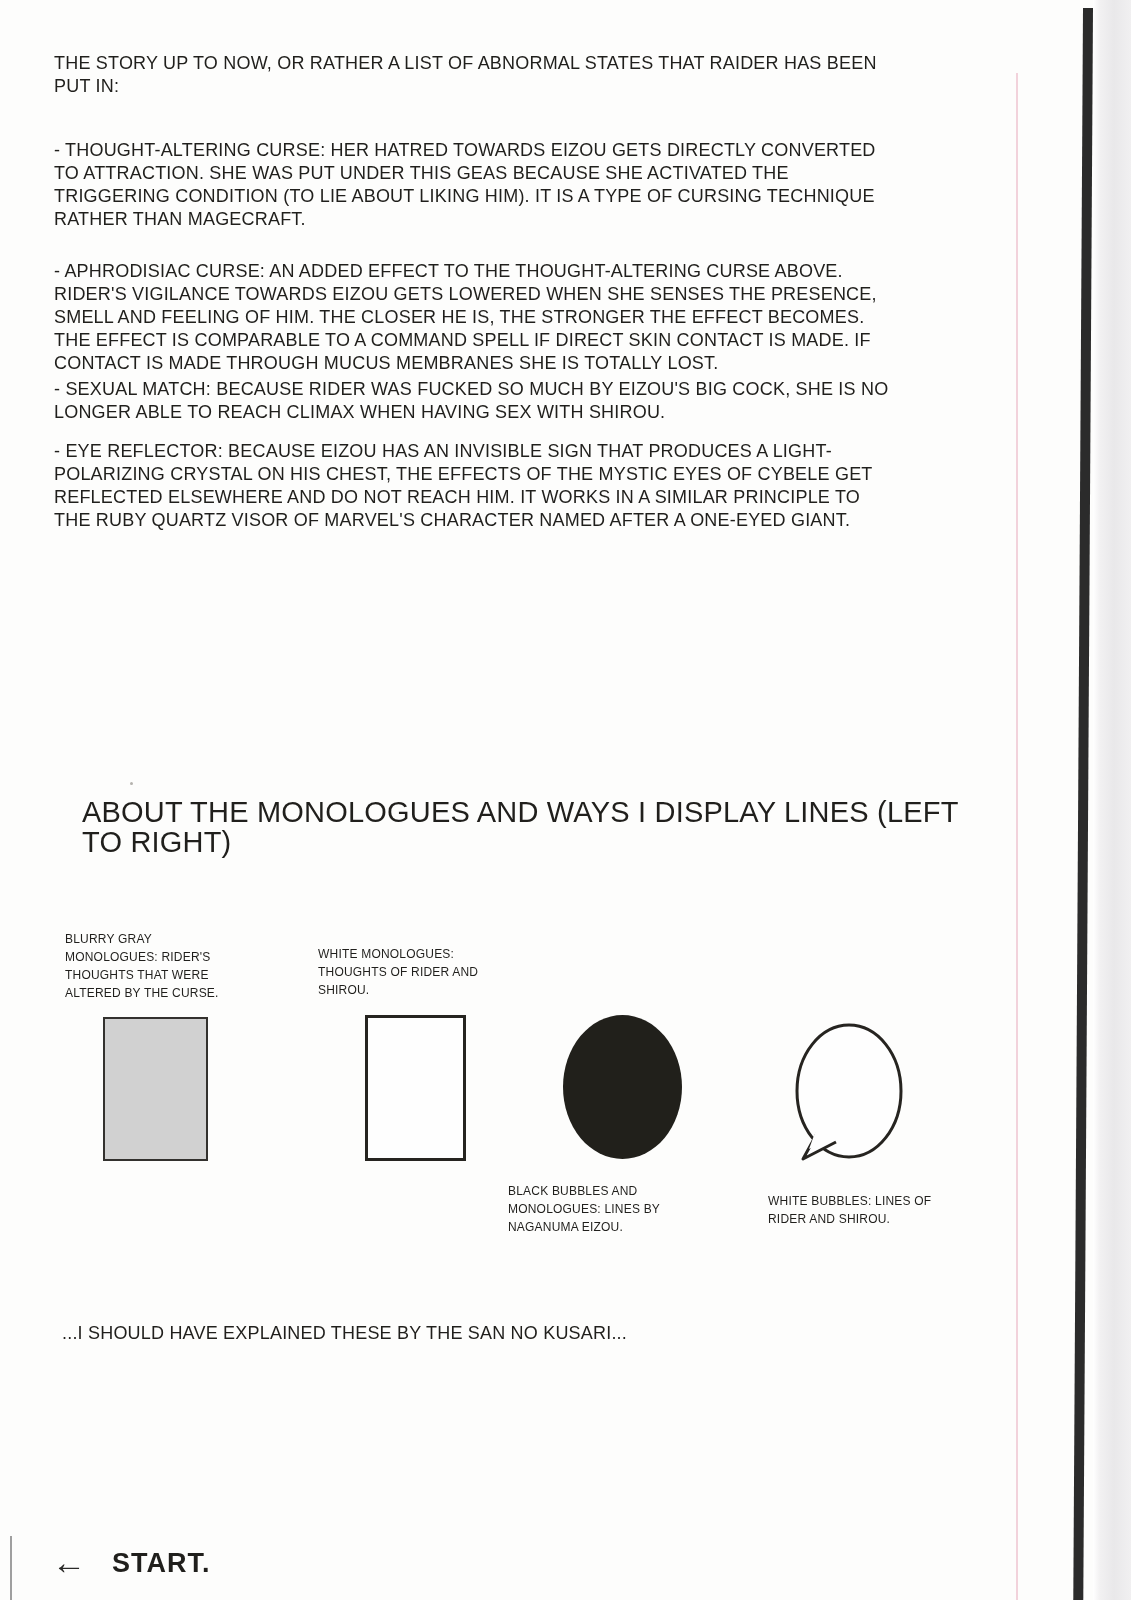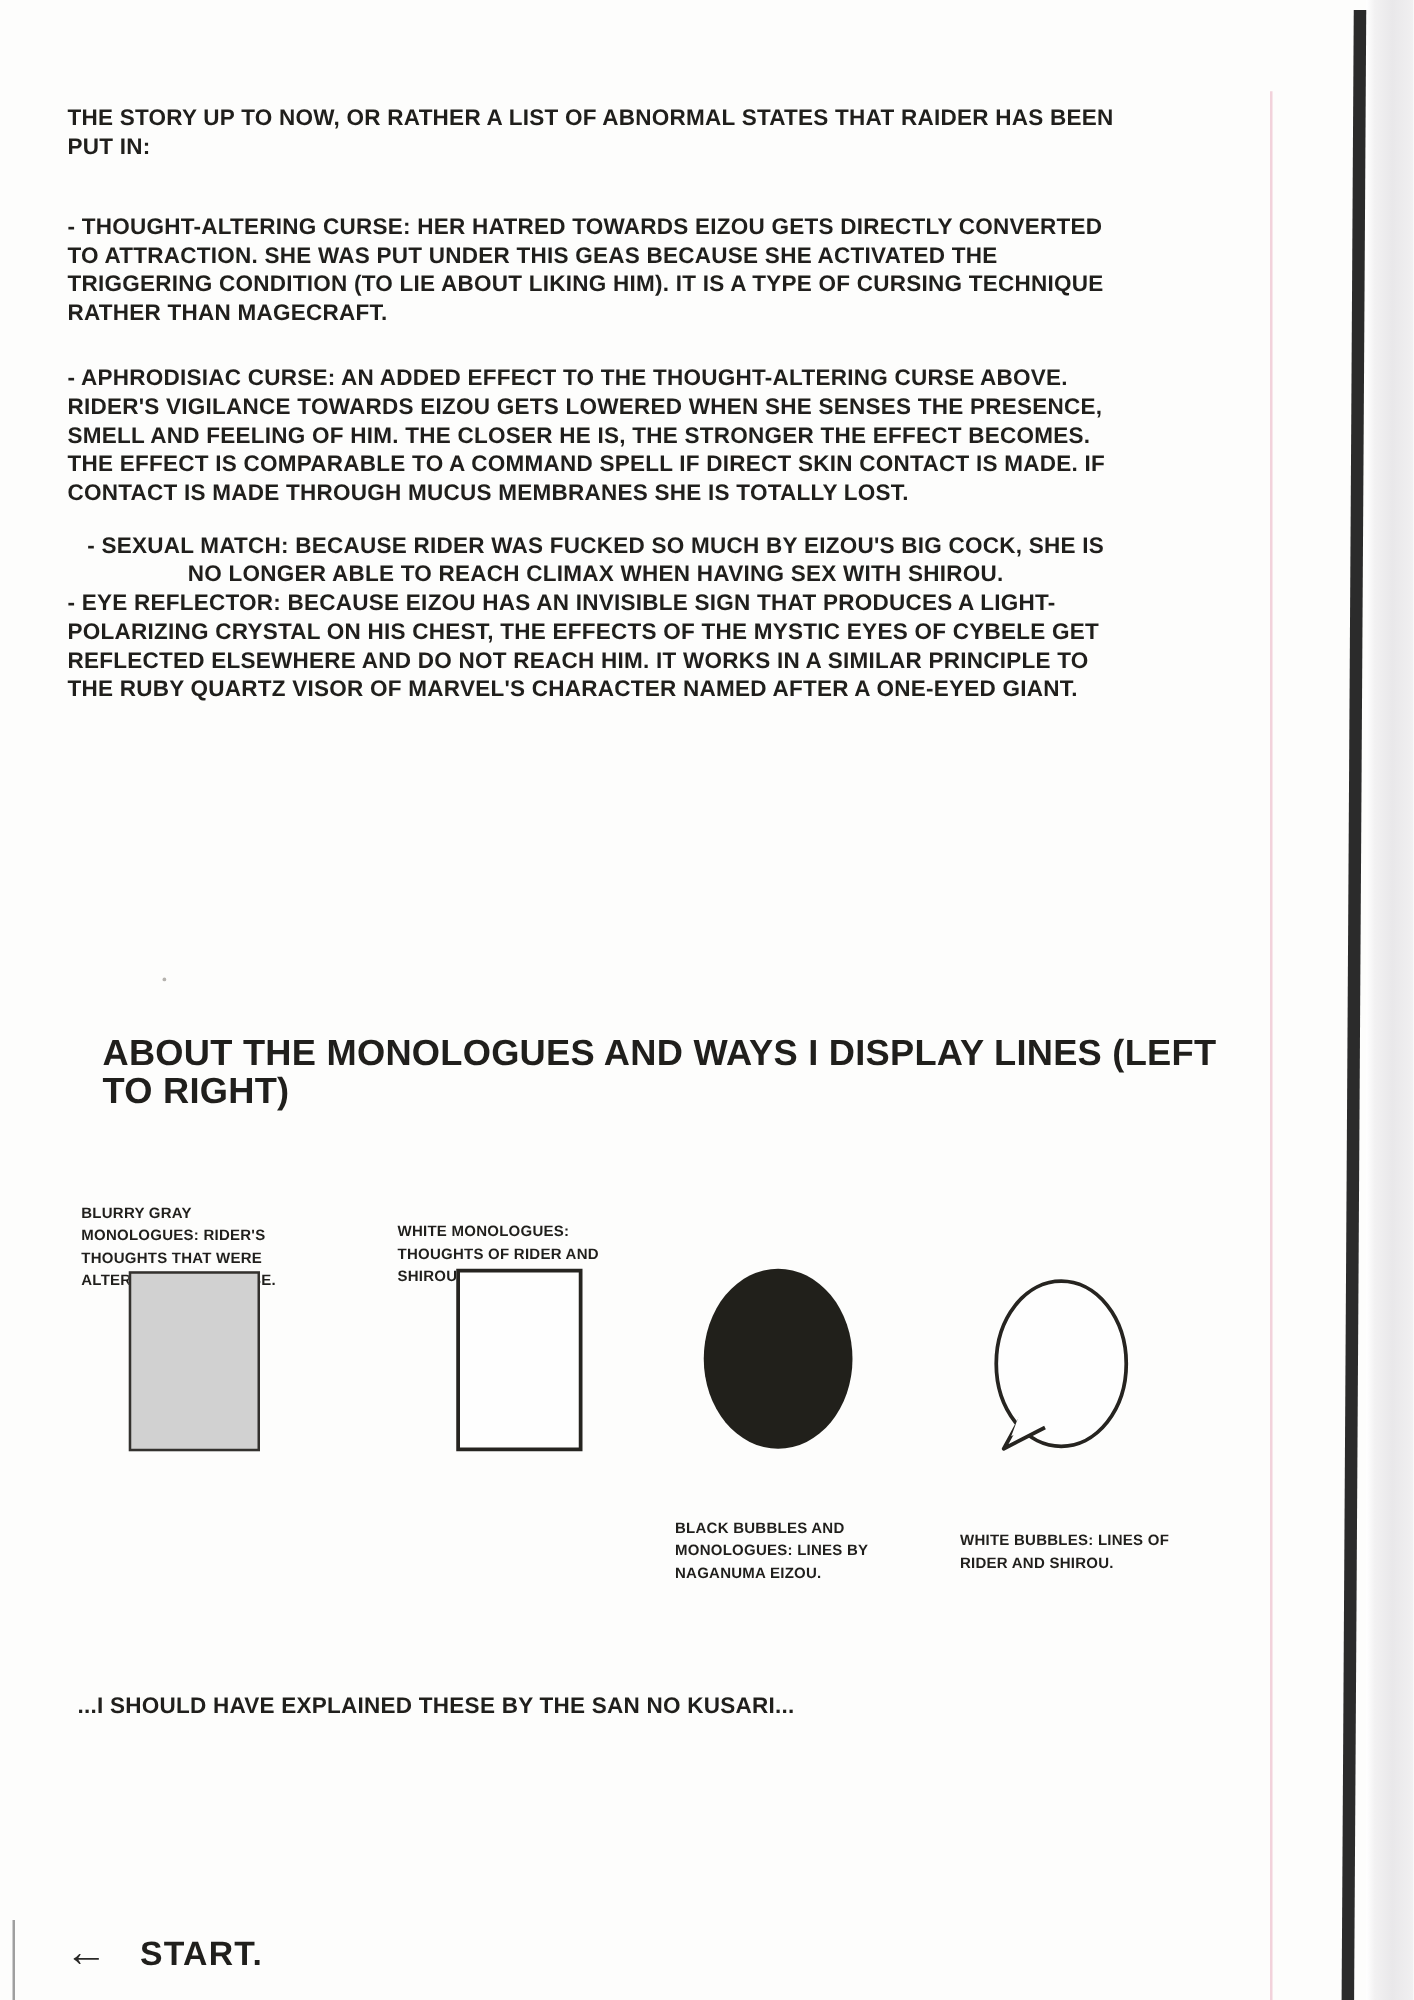--- a/index.html
+++ b/index.html
@@ -2,31 +2,31 @@
 <html style="--paper: #fdfdfc; --ink: #201f1c; --gray_fill: #d1d1d1; --black_fill: #21201b; --edge_bar: #2b2b2b; --pink_line: #eec3d0;"><head>
 <meta charset="utf-8">
 <style>
   html,body{margin:0;padding:0;background:#ffffff;}
   .page{
     position:relative;width:1131px;height:1600px;overflow:hidden;
     background:var(--paper,#fdfdfc);
     font-family:"Liberation Sans","DejaVu Sans",sans-serif;
     color:var(--ink,#201f1c);
   }
-  .txt{position:absolute;font-weight:bold;line-height:23px;font-size:18px;letter-spacing:.2px;margin-top:31px;}
+  .txt{position:absolute;font-weight:normal;line-height:23px;font-size:18px;letter-spacing:.2px;}
   .small{font-size:12px;line-height:18px;letter-spacing:.2px;}
   .intro      {left:54px;  top:52px;   width:845px;}
   .state-1    {left:54px;  top:139px;  width:845px;}
   .state-2    {left:54px;  top:260px;  width:845px;}
-  .state-3    {left:54px;  top:394px;  width:845px;text-align:center;}
+  .state-3    {left:54px;  top:378px;  width:845px;}
   .state-4    {left:54px;  top:440px;  width:845px;}
   .heading    {left:82px;  top:797px;  width:900px;font-size:29px;line-height:30px;letter-spacing:.2px;}
   .legend-a   {left:65px;  top:930px;  width:182px;}
   .legend-b   {left:318px; top:945px;  width:202px;}
-  .legend-c   {left:540px; top:1182px; width:182px;}
+  .legend-c   {left:508px; top:1182px; width:182px;}
   .legend-d   {left:768px; top:1192px; width:205px;}
   .outro-1    {left:62px;  top:1322px; width:900px;}
   .outro-2    {left:62px;  top:1365px; width:900px;}
 
   .swatch{position:absolute;box-sizing:border-box;}
   .gray-rect {left:103px; top:1017px; width:105px; height:144px;
               background:var(--gray_fill,#d1d1d1); border:2px solid #33312e;}
   .white-rect{left:365px; top:1015px; width:101px; height:146px;
               background:#fefefe; border:3px solid #262420;}
   .black-ellipse{left:563px; top:1015px; width:119px; height:144px;

